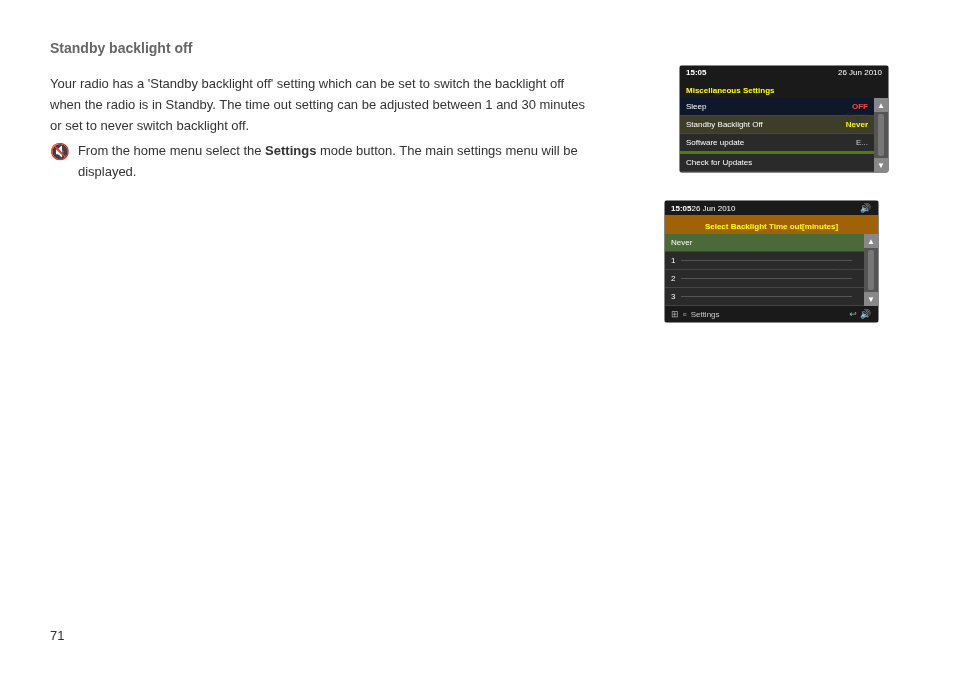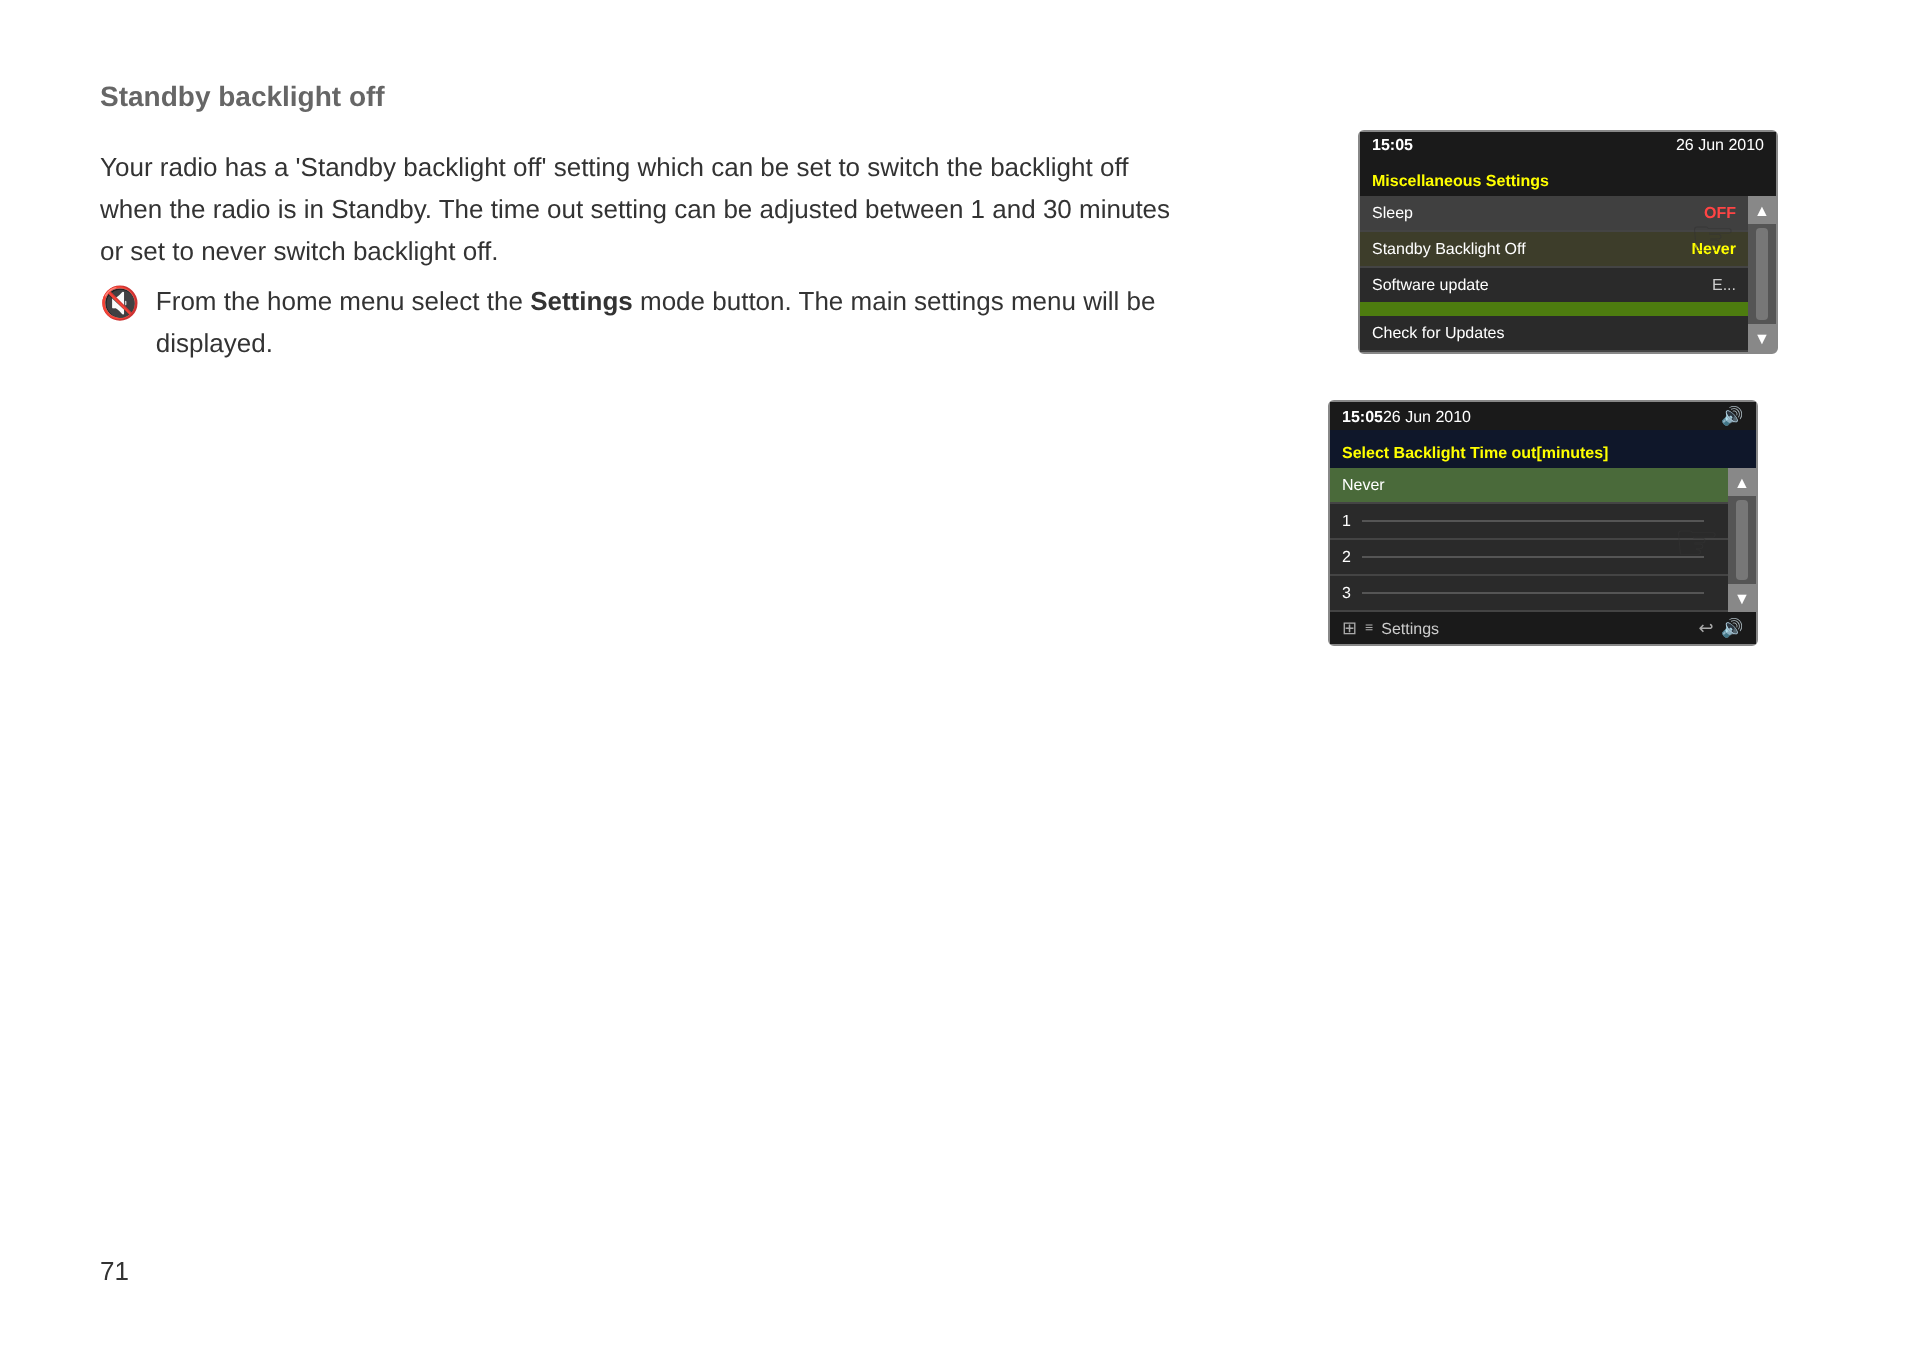--- a/index.html
+++ b/index.html
@@ -124,31 +124,31 @@
     <div style="background:#1a1a1a; padding:2px 6px; display:flex; justify-content:space-between;">
       <span style="color:#fff; font-size:8px; font-weight:bold;">15:05</span>
       <span style="color:#fff; font-size:8px;">26 Jun 2010</span>
     </div>
     <div style="background:#1a1a1a; padding:2px 6px;">
       <span style="color:#ffff00; font-size:8px; font-weight:bold;">Miscellaneous Settings</span>
     </div>
     <div style="display:flex;">
       <div style="flex:1;">
 
-        <div style="display:flex; justify-content:space-between; align-items:center; padding:4px 6px; border-bottom:1px solid #444; background:#404040;">
+        <div style="display:flex; justify-content:space-between; align-items:center; padding:4px 6px; border-bottom:1px solid #444; background:#0f172a;">
           <span style="color:#fff; font-size:8px;">Sleep</span>
           <span style="color:#ff4444; font-size:8px; font-weight:bold;">OFF</span>
         </div>
 
         <div style="display:flex; justify-content:space-between; align-items:center; padding:4px 6px; border-bottom:1px solid #444; background:#3d3d2a;">
           <span style="color:#fff; font-size:8px;">Standby Backlight Off</span>
           <span style="color:#ffff00; font-size:8px; font-weight:bold;">Never</span>
         </div>
 
-        <div style="display:flex; justify-content:space-between; align-items:center; padding:4px 6px; border-bottom:7px solid #4d7c0f; background:#2a2a2a;">
+        <div style="display:flex; justify-content:space-between; align-items:center; padding:4px 6px; border-bottom:3px solid #4d7c0f; background:#2a2a2a;">
           <span style="color:#fff; font-size:8px;">Software update</span>
           <span style="color:#ccc; font-size:8px;">E...</span>
         </div>
 
         <div style="display:flex; justify-content:space-between; align-items:center; padding:4px 6px; border-bottom:1px solid #444; background:#2a2a2a;">
           <span style="color:#fff; font-size:8px;">Check for Updates</span>
           <span style="color:#ccc; font-size:8px;"></span>
         </div>
       </div>
 
@@ -165,21 +165,21 @@
 
     <div style="position:absolute; right:20px; top:38px; font-size:26px; opacity:0.6; pointer-events:none;">☞</div>
   </div>
 
   <div class="device-screen-2 outer-device" style="position:absolute; top:135px; left:0; width:215px; z-index:2;">
     <div style="background:#1a1a1a; padding:2px 6px; display:flex; justify-content:space-between; align-items:center;">
       <span style="color:#fff; font-size:8px; font-weight:bold;">15:05</span>
       <span style="color:#fff; font-size:8px;">26 Jun 2010</span>
       <span style="color:#fff; font-size:9px; margin-left:auto;">🔊</span>
     </div>
-    <div style="background:#0f172a; padding:2px 6px;">
+    <div style="background:#a16207; padding:2px 6px;text-align:center;">
       <span style="color:#ffff00; font-size:8px; font-weight:bold;">Select Backlight Time out[minutes]</span>
     </div>
     <div style="display:flex;">
       <div style="flex:1;">
 
         <div style="display:flex; align-items:center; padding:4px 6px; border-bottom:1px solid #444; background:#4a6a3a;">
           <span style="color:#fff; font-size:8px;">Never</span>
         </div>
 
         <div style="display:flex; align-items:center; padding:4px 6px; border-bottom:1px solid #444; background:#2a2a2a;">

